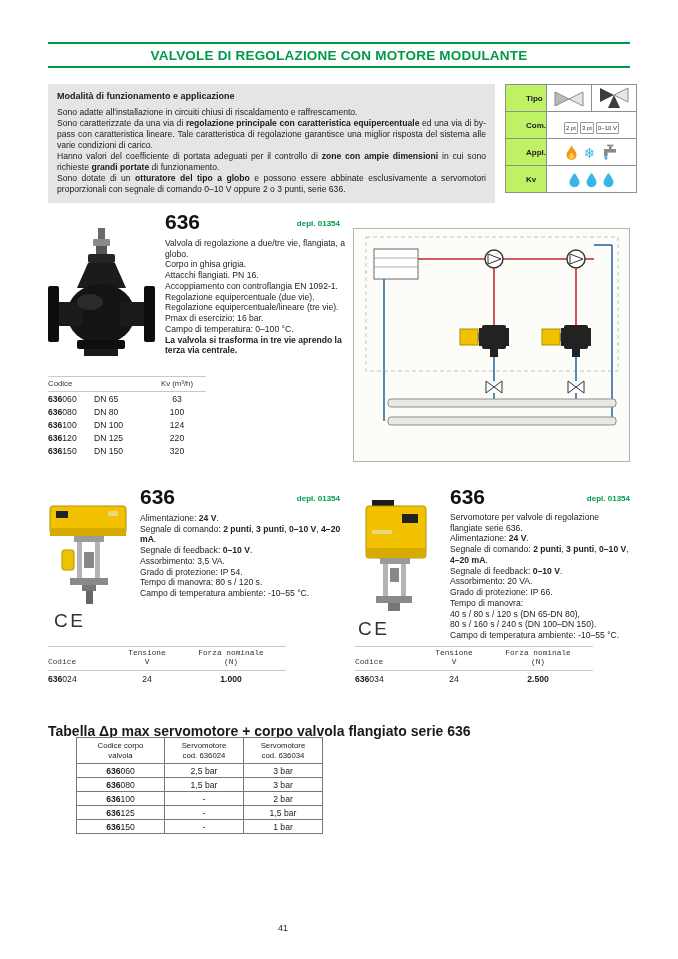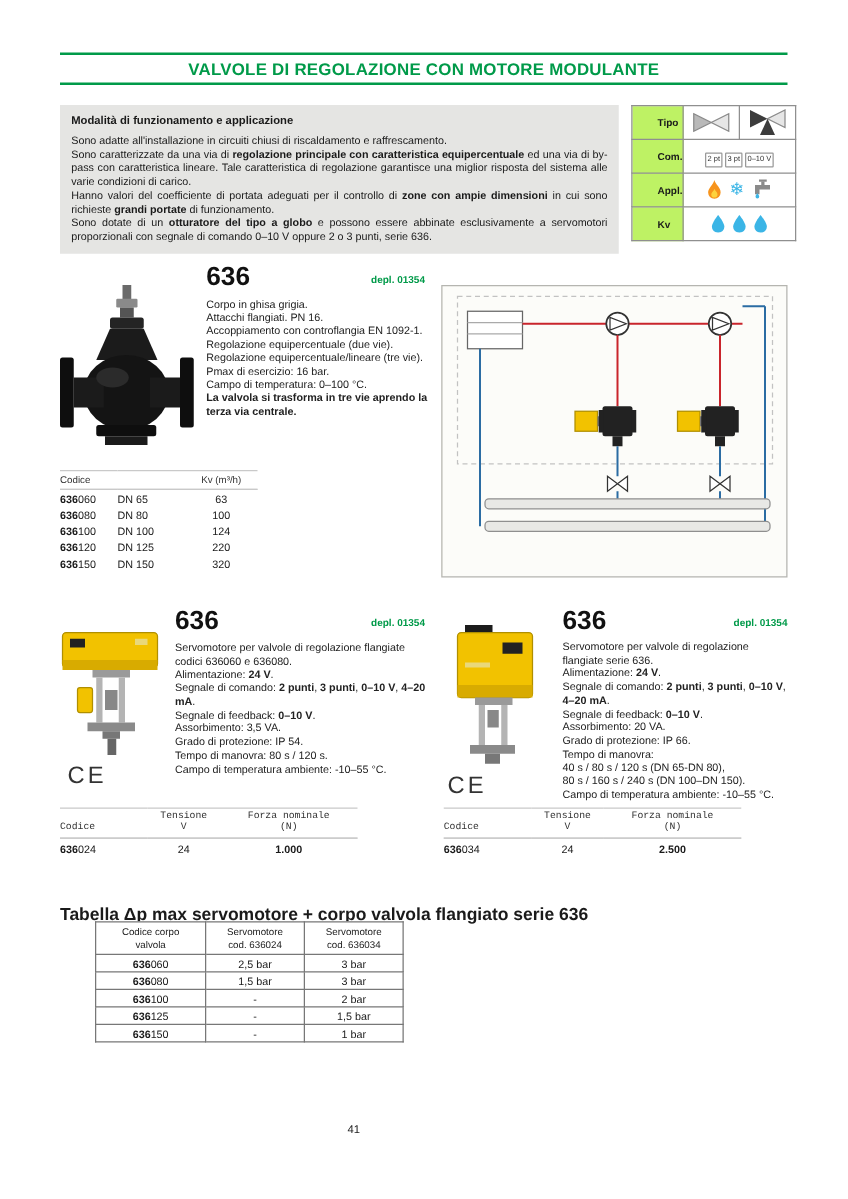--- a/index.html
+++ b/index.html
@@ -66,21 +66,21 @@
   .dp-title{left:48px;top:723px;font-size:14px;font-weight:bold;}
   .dp{border-collapse:collapse;background:#fff;margin-left:28px;}
   .dp th,.dp td{border:1px solid #777;}
   .dp th{font-size:7.8px;font-weight:normal;padding:3px 4px;}
   .dp th .line{line-height:1.25;}
   .dp td{font-size:8.6px;text-align:center;padding:1.5px 2px;}
   .dp th:nth-child(1),.dp td:nth-child(1){width:88px;}
   .dp th:nth-child(2),.dp td:nth-child(2){width:79px;}
   .dp th:nth-child(3),.dp td:nth-child(3){width:79px;}
 
-  .page-num{left:0;top:898px;width:546px;text-align:center;font-size:9px;color:#222;padding-left:20px;}
+  .page-num{left:0;top:923px;width:546px;text-align:center;font-size:9px;color:#222;padding-left:20px;}
 </style>
 </head>
 <body>
 
 <div id="page">
 
   <div class="abs title-bar">
     <div class="title-text">VALVOLE DI REGOLAZIONE CON MOTORE MODULANTE</div>
   </div>
 
@@ -163,20 +163,21 @@
       <rect x="74" y="76" width="24" height="24" fill="#1b1b1b"></rect>
       <rect x="2" y="60" width="11" height="56" rx="2" fill="#0e0e0e"></rect>
       <rect x="98" y="60" width="11" height="56" rx="2" fill="#0e0e0e"></rect>
       <rect x="31" y="114" width="48" height="9" rx="2" fill="#0e0e0e"></rect>
       <rect x="38" y="123" width="34" height="7" fill="#1b1b1b"></rect>
       <ellipse cx="44" cy="76" rx="13" ry="8" fill="#2b2b2b"></ellipse>
     </svg>
   </div>
 
   <div class="abs desc" style="left:165px;top:238px;width:185px;">
+      <div class="line"><span>Valvola di regolazione a due/tre vie, flangiata, a globo.</span></div>
       <div class="line"><span>Corpo in ghisa grigia.</span></div>
       <div class="line"><span>Attacchi flangiati. PN 16.</span></div>
       <div class="line"><span>Accoppiamento con controflangia EN 1092-1.</span></div>
       <div class="line"><span>Regolazione equipercentuale (due vie).</span></div>
       <div class="line"><span>Regolazione equipercentuale/lineare (tre vie).</span></div>
       <div class="line"><span>Pmax di esercizio: 16 bar.</span></div>
       <div class="line"><span>Campo di temperatura: 0–100 °C.</span></div>
       <div class="line"><span class="b">La valvola si trasforma in tre vie aprendo la terza via centrale.</span></div>
     </div>
 
@@ -285,21 +286,20 @@
       <rect x="16" y="50" width="12" height="20" rx="2" fill="var(--yellow)" stroke="#b08f00"></rect>
       <rect x="38" y="52" width="10" height="16" fill="#888"></rect>
       <rect x="24" y="78" width="38" height="7" fill="#8a8a8a"></rect>
       <rect x="36" y="85" width="14" height="6" fill="#777"></rect>
       <rect x="40" y="91" width="7" height="13" fill="#666"></rect>
     </svg>
   </div>
   <div class="abs prod-code" style="left:140px;top:486px;">636</div>
   <div class="abs depl" style="left:240px;top:494px;">depl. 01354</div>
   <div class="abs desc" style="left:140px;top:513px;width:205px;">
-      <div class="line"><span>Servomotore per valvole di regolazione flangiate codici 636060 e 636080.</span></div>
       <div class="line"><span>Alimentazione: </span><span class="b">24 V</span><span>.</span></div>
       <div class="line"><span>Segnale di comando: </span><span class="b">2 punti</span><span>, </span><span class="b">3 punti</span><span>, </span><span class="b">0–10 V</span><span>, </span><span class="b">4–20 mA</span><span>.</span></div>
       <div class="line"><span>Segnale di feedback: </span><span class="b">0–10 V</span><span>.</span></div>
       <div class="line"><span>Assorbimento: 3,5 VA.</span></div>
       <div class="line"><span>Grado di protezione: IP 54.</span></div>
       <div class="line"><span>Tempo di manovra: 80 s / 120 s.</span></div>
       <div class="line"><span>Campo di temperatura ambiente: -10–55 °C.</span></div>
     </div>
   <div class="abs ce" style="left:54px;top:610px;">CE</div>
   <table class="abs spec" style="left:48px;top:646px;">

